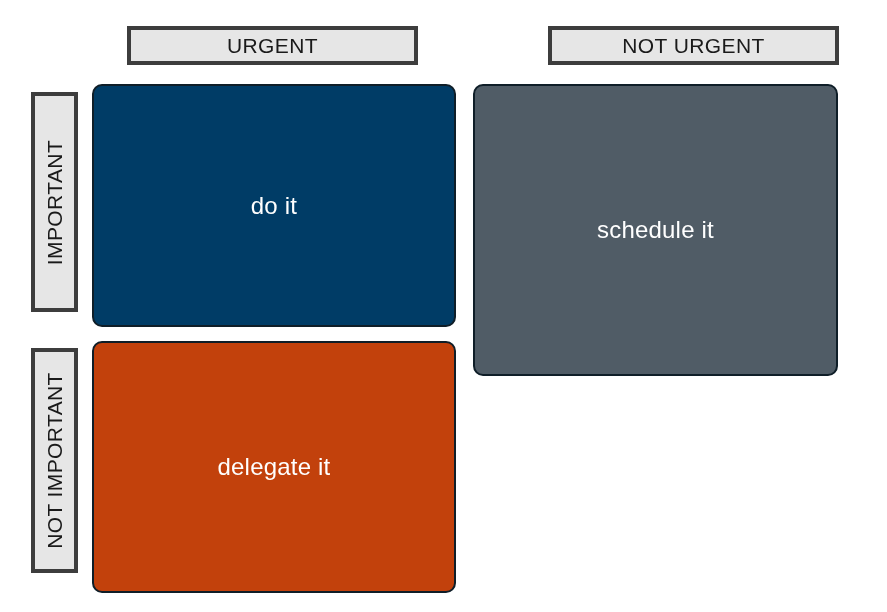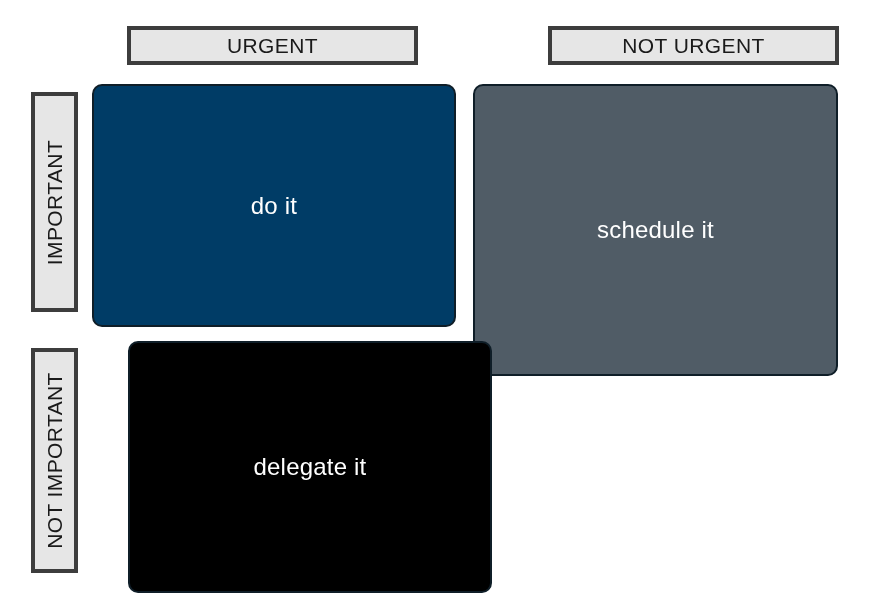--- a/index.html
+++ b/index.html
@@ -104,18 +104,18 @@
   </div>
 
   <div id="quadrant-do-it" class="quadrant" style="background: rgb(0, 60, 102); border-color: rgb(15, 30, 40);">
     <span class="q-label">do it</span>
   </div>
 
   <div id="quadrant-schedule-it" class="quadrant" style="background: rgb(80, 92, 102); border-color: rgb(15, 30, 40);">
     <span class="q-label">schedule it</span>
   </div>
 
-  <div id="quadrant-delegate-it" class="quadrant" style="background: #000000; border-color: rgb(15, 30, 40); margin-left: 36px;">
+  <div id="quadrant-delegate-it" class="quadrant" style="background: #c2410c; border-color: rgb(15, 30, 40);">
     <span class="q-label">delegate it</span>
   </div>
 
 
 </div>
 
 </body></html>

